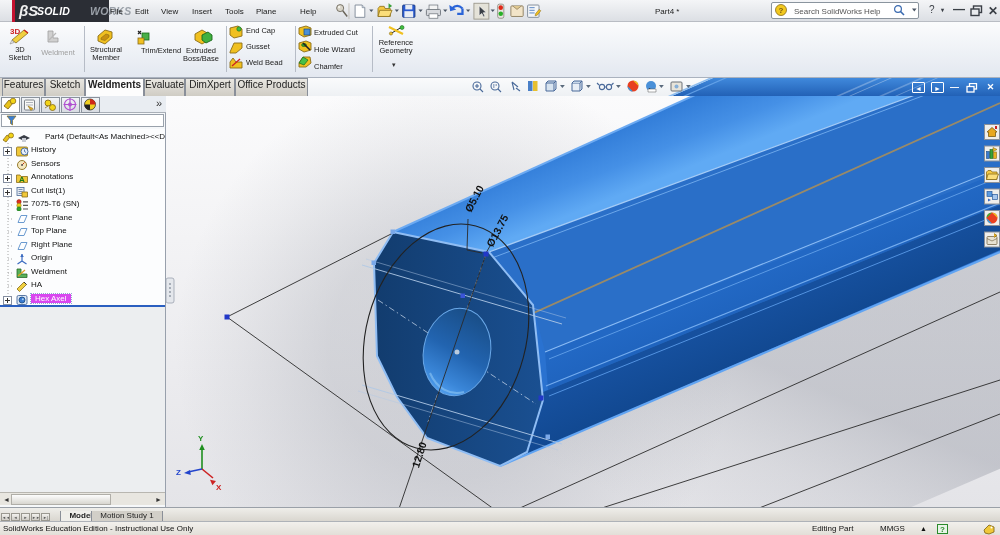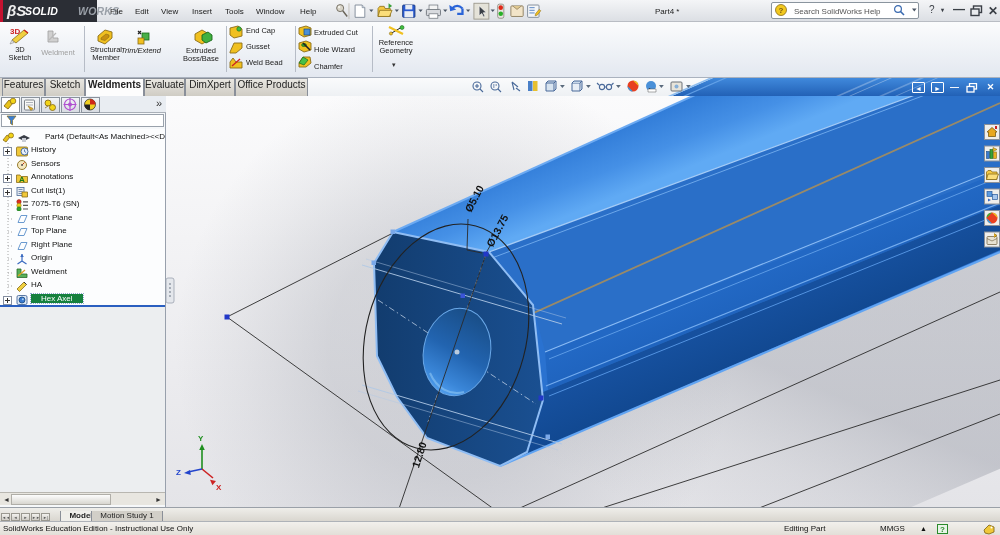--- a/index.html
+++ b/index.html
@@ -3,21 +3,21 @@
 <meta charset="utf-8">
 <style>
   * { margin:0; padding:0; box-sizing:border-box; }
   html,body { width:1000px; height:535px; overflow:hidden; font-family:"Liberation Sans", sans-serif; }
   #app { position:relative; width:1000px; height:535px; background:#e8eaed; }
   .abs { position:absolute; }
 
   
   #titlebar { position:absolute; left:0; top:0; width:1000px; height:22px;
     background:linear-gradient(#f4f5f7,#dcdfe4); border-bottom:1px solid #b9bdc4; }
-  #logo { position:absolute; left:0; top:0; width:97px; height:30px; background:#2b2e35; }
+  #logo { position:absolute; left:12px; top:0; width:97px; height:30px; background:#2b2e35; }
   #logo .red { position:absolute; left:0; top:0; width:3px; height:22px; background:#c41230; }
   #logo .ds { position:absolute; left:7px; top:2px; color:#f0f0f0; font-size:15px; font-style:italic; font-weight:bold; }
   #logo .t1 { position:absolute; left:25px; top:5px; color:#ffffff; font-size:10.5px; font-weight:bold; font-style:italic; letter-spacing:0.2px; }
   #logo .t2 { color:#9aa0a8; font-weight:bold;margin-left:20px; }
   .menu { position:absolute; top:7px; font-size:8px; color:#1a1a1a; }
   #parttitle { position:absolute; left:655px; top:7px; font-size:8px; color:#222; }
   #searchbox { position:absolute; left:771px; top:2px; width:148px; height:17px; background:#fff;
     border:1px solid #8a949e; border-radius:2px; }
   #searchbox .txt { position:absolute; left:22px; top:4px; font-size:8px; color:#555; }
   .winbtn { position:absolute; top:4px; color:#3a3f46; font-size:12px; font-weight:bold; }
@@ -78,21 +78,21 @@
     <div id="logo">
         <div class="red"></div>
         <div class="ds">βS</div>
         <div class="t1">SOLID<span class="t2">WORKS</span></div>
       </div>
     <div class="menu" style="left:110px;">File</div>
     <div class="menu" style="left:135px;">Edit</div>
     <div class="menu" style="left:161px;">View</div>
     <div class="menu" style="left:192px;">Insert</div>
     <div class="menu" style="left:225px;">Tools</div>
-    <div class="menu" style="left:256px;">Window</div>
+    <div class="menu" style="left:256px;">Plane</div>
     <div class="menu" style="left:300px;">Help</div>
     <div id="tbicons">
       <svg width="230" height="22" style="position:absolute;left:328px;top:0;">
           <g transform="translate(6,1.5) scale(0.88)">
 
         <circle cx="7" cy="7.5" r="4" fill="#d8d4c8" stroke="#6a6458" stroke-width="1"></circle>
         <circle cx="5.8" cy="6.2" r="1.4" fill="#f4f2ea"></circle>
         <path d="M10,10.5 L15,17" stroke="#6a6458" stroke-width="1.6"></path>
         <path d="M17,2 L17,20" stroke="#c0bdb4" stroke-width="1"></path>
 
@@ -156,21 +156,21 @@
       <rect x="1" y="4" width="8" height="6.5" fill="#e8eaed" stroke="#3a3f46" stroke-width="1.4"></rect>
     </svg>
     <div class="winbtn" style="left:988px;">✕</div>
   </div>
 
   <div id="ribbon">
     <div class="rlabel" style="left:0px; top:24px; width:40px;">3D<br>Sketch</div>
     <div class="rlabel" style="left:38px; top:27px; width:40px; color:#a0a0a0;">Weldment</div>
     <div class="rsep" style="left:84px;"></div>
     <div class="rlabel" style="left:82px; top:24px; width:48px;">Structural<br>Member</div>
-    <div class="rlabel" style="left:111px; top:25px; width:60px;font-style:italic;">Trim/Extend</div>
+    <div class="rlabel" style="left:131px; top:25px; width:60px;">Trim/Extend</div>
     <div class="rlabel" style="left:172px; top:25px; width:58px;">Extruded<br>Boss/Base</div>
     <div class="rsep" style="left:226px;"></div>
     <div class="rsmall" style="left:246px; top:4px;">End Cap</div>
     <div class="rsmall" style="left:246px; top:20px;">Gusset</div>
     <div class="rsmall" style="left:246px; top:36px;">Weld Bead</div>
     <div class="rsep" style="left:295px;"></div>
     <div class="rsmall" style="left:314px; top:6px;">Extruded Cut</div>
     <div class="rsmall" style="left:314px; top:23px;">Hole Wizard</div>
     <div class="rsmall" style="left:314px; top:40px;">Chamfer</div>
     <div class="rsep" style="left:372px;"></div>
@@ -558,21 +558,21 @@
             </svg>
           <div class="txt">HA</div>
           </div>
         <div class="trow" style="top:164.5px;">
             <div class="plus"></div>
           <svg class="ticon">
               <rect x="1" y="1.5" width="10" height="9" rx="1.5" fill="#dce8f6" stroke="#4a6a9a" stroke-width="0.9"></rect>
               <circle cx="6" cy="6" r="3" fill="#3a7ad0" stroke="#1a4a80" stroke-width="0.8"></circle>
               <circle cx="6.8" cy="5.2" r="1" fill="#a8d0f0"></circle>
             </svg>
-          <div class="txt" style="background:#15803d; color:#fff; padding:0 10px; outline:1px dotted #90a8d0;">Hex Axel</div>
+          <div class="txt" style="background:#d946ef; color:#fff; padding:0 4px; outline:1px dotted #90a8d0;">Hex Axel</div>
           </div>
       </div>
       <div id="rollback"></div>
       <div id="pgray"></div>
       <div id="pscroll">
         <div class="sa" style="left:1px;">◄</div>
         <div class="thumb"></div>
         <div class="sa" style="right:1px;">►</div>
       </div>
     </div>
@@ -622,21 +622,21 @@
     <div class="vcr" style="left:1px;">◄◄</div>
     <div class="vcr" style="left:11px;">◄</div>
     <div class="vcr" style="left:21px;">►</div>
     <div class="vcr" style="left:31px;">►►</div>
     <div class="vcr" style="left:41px;">►|</div>
     <div class="btab" style="left:60px; width:42px; background:#efeeea; font-weight:bold;">Model</div>
     <div class="btab" style="left:91px; width:72px;">Motion Study 1</div>
   </div>
   <div id="statusbar">
     <div class="abs" style="left:3px; top:2px;">SolidWorks Education Edition - Instructional Use Only</div>
-    <div class="abs" style="left:769px; top:2px;padding-left:15px;">Editing Part</div>
+    <div class="abs" style="left:797px; top:2px;padding-left:15px;">Editing Part</div>
     <div class="abs" style="left:880px; top:2px;">MMGS</div>
     <div class="abs" style="left:920px; top:3px; font-size:7px;">▲</div>
     <div class="abs" style="left:937px; top:2px; width:11px; height:10px; background:#e8f4e8; border:1.2px solid #2a8a2a; font-size:8px; font-weight:bold; color:#2a8a2a; text-align:center; line-height:9px;">?</div>
     <svg width="14" height="12" style="position:absolute; left:982px; top:1px;">
       <path d="M2,7 L7,2 L12,4 L12,9 L7,11 L3,10 Z" fill="#f0c83a" stroke="#8a6d1a" stroke-width="0.9"></path>
       <circle cx="9.5" cy="4.5" r="1" fill="#fff"></circle>
     </svg>
   </div>
 
 </div>

